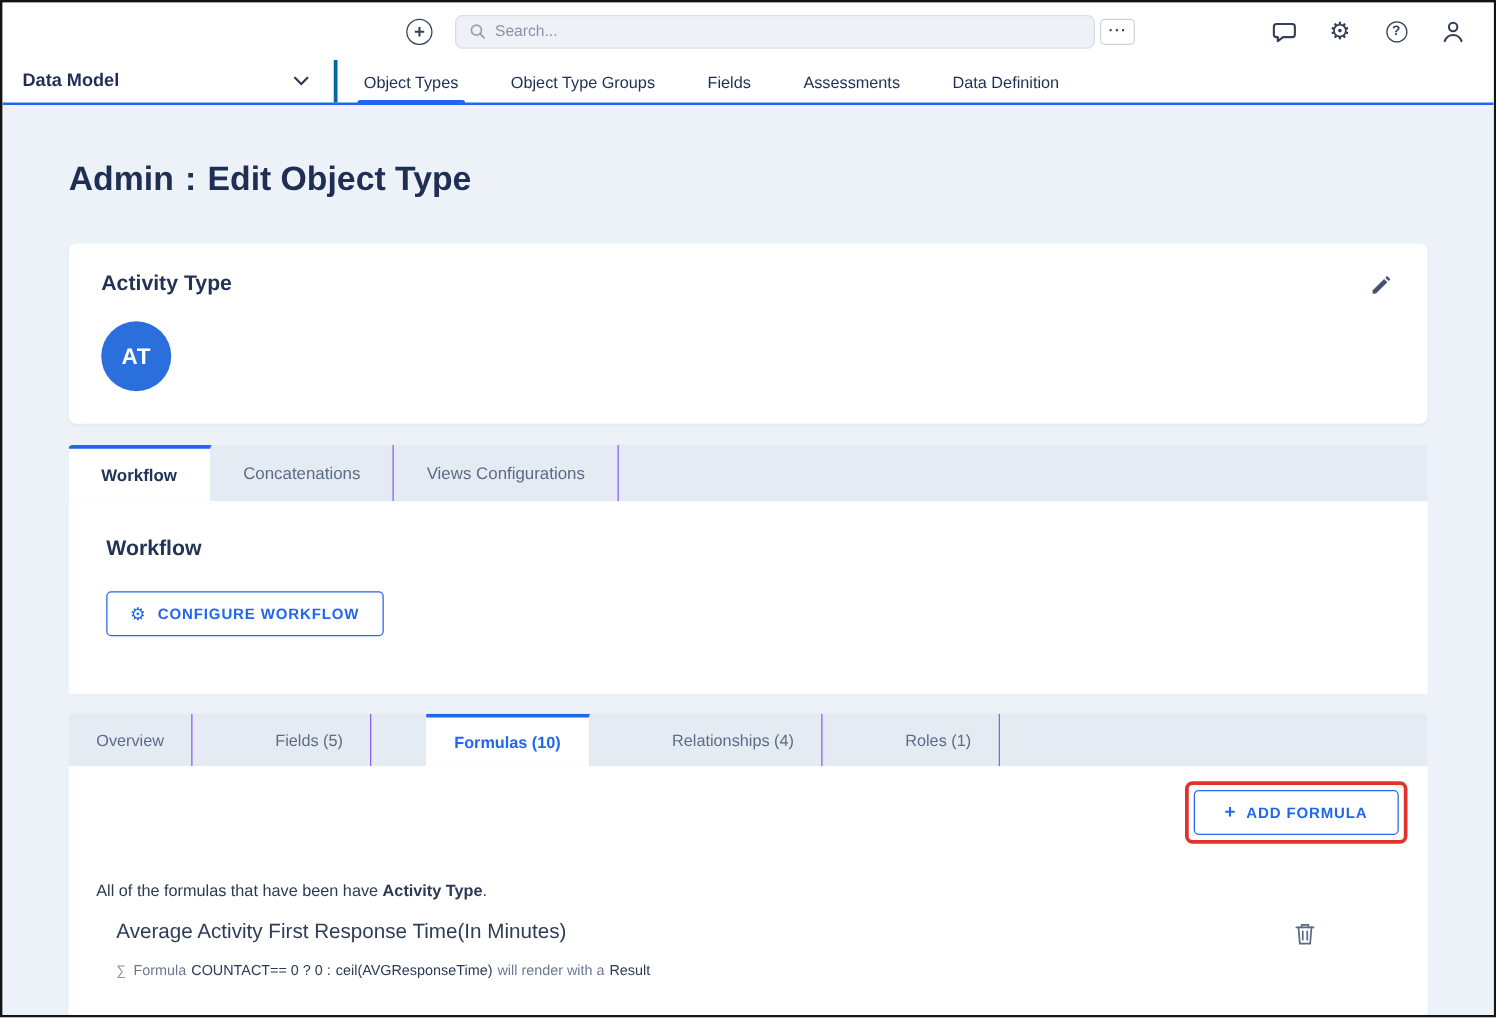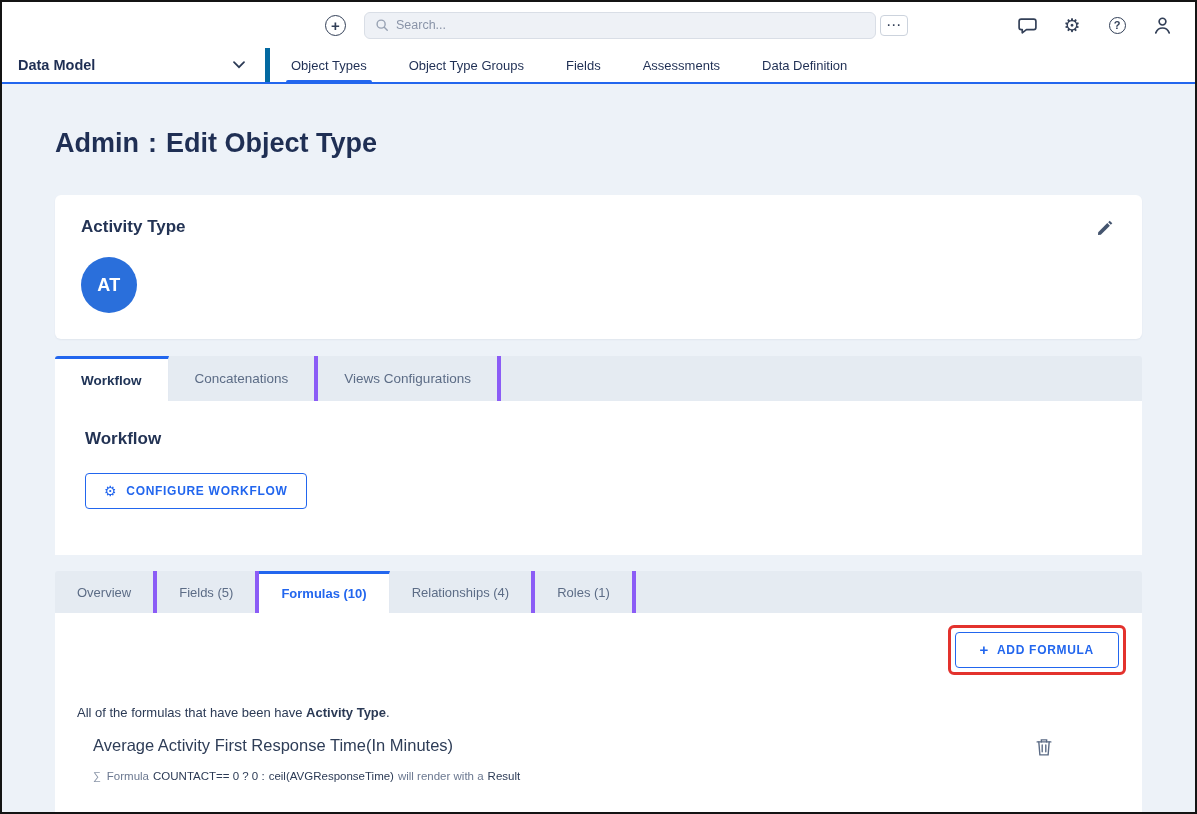--- a/index.html
+++ b/index.html
@@ -27,41 +27,41 @@
   .ellipsis-btn{margin-left:4px;width:28px;height:21px;border:1px solid #ccd3dd;border-radius:4px;background:#fff;
     display:flex;align-items:center;justify-content:center;font-size:15px;color:var(--icon);letter-spacing:1px;cursor:pointer;line-height:0;}
   .topbar-right{margin-left:auto;display:flex;align-items:center;gap:23px;padding-right:4px;}
   .tb-icon{width:22px;height:22px;display:flex;align-items:center;justify-content:center;cursor:pointer;color:var(--icon);}
   .gear-glyph{font-size:19px;line-height:1;color:var(--icon);}
   .q-circle{width:17px;height:17px;border:1.7px solid var(--icon);border-radius:50%;display:flex;align-items:center;justify-content:center;
     font-size:11px;font-weight:700;color:var(--icon);}
 
   
   .navbar{height:36px;flex:0 0 36px;display:flex;align-items:stretch;background:#fff;border-bottom:2px solid var(--accent);}
-  .datamodel{width:268px;display:flex;align-items:center;justify-content:space-between;padding:0 20px 0 16px;border-right:5px solid #0369a1;cursor:pointer;}
+  .datamodel{width:268px;display:flex;align-items:center;justify-content:space-between;padding:0 20px 0 16px;border-right:3px solid #0369a1;cursor:pointer;}
   .datamodel .dm-label{font-size:14.5px;font-weight:700;color:var(--navy);}
   .nav-tabs{display:flex;align-items:stretch;}
   .nav-tab{display:flex;align-items:center;padding:0 21px;font-size:13px;font-weight:400;color:var(--navy);cursor:pointer;position:relative;}
   .nav-tab.active::after{content:"";position:absolute;left:16px;right:16px;bottom:-2px;height:4px;background:var(--accent);border-radius:2px 2px 0 0;}
 
   
   .main{flex:1;background:var(--mainbg);overflow:hidden;display:flex;flex-direction:column;}
   .page-title{margin:44px 53px 36px;display:flex;align-items:baseline;gap:9px;font-size:27px;font-weight:800;color:var(--navy);}
 
   .card{background:#fff;margin:0 53px;border-radius:6px;box-shadow:0 1px 2px rgba(30,45,80,.06);}
   .obj-card{padding:22px 26px 26px;}
   .obj-card-head{display:flex;align-items:flex-start;justify-content:space-between;}
   .obj-name{font-size:17px;font-weight:700;color:#233354;}
   .edit-btn{cursor:pointer;display:flex;align-items:center;justify-content:center;width:22px;height:22px;}
   .avatar{margin-top:18px;width:56px;height:56px;border-radius:50%;background:var(--avatar);display:flex;align-items:center;justify-content:center;
     color:#fff;font-size:18px;font-weight:700;letter-spacing:.5px;}
 
   .tabbar{margin:17px 53px 0;display:flex;align-items:stretch;background:var(--tabbar);height:45px;border-radius:3px 3px 0 0;overflow:hidden;}
-  .tabbar.secondary{margin-top:16px;height:42px;}
-  .tab{display:flex;align-items:center;padding:0 26px;font-size:13.5px;color:var(--muted);border-right:4px solid #8b5cf6;cursor:pointer;background:transparent;}
+  .tabbar.secondary{margin-top:16px;height:42px;gap:44px;}
+  .tab{display:flex;align-items:center;padding:0 26px;font-size:13.5px;color:var(--muted);border-right:1px solid #8b5cf6;cursor:pointer;background:transparent;}
   .tab.active{background:#fff;color:#203457;font-weight:700;border-top:3px solid var(--accent);border-right:1px solid #e3e9f1;}
   .tabbar.secondary .tab{font-size:13px;padding:0 22px;}
   .tabbar.secondary .tab.active{color:var(--accent);}
   .tab-fill{flex:1;}
 
   .panel{background:#fff;margin:0 53px;}
   .workflow-panel{padding:28px 30px 46px;}
   .panel-heading{font-size:17px;font-weight:700;color:#233354;}
   .outline-btn{margin-top:24px;display:inline-flex;align-items:center;gap:9px;border:1px solid var(--accent);border-radius:4px;background:#fff;
     color:var(--accent);font-size:12px;font-weight:700;letter-spacing:.7px;padding:10px 18px;cursor:pointer;}

